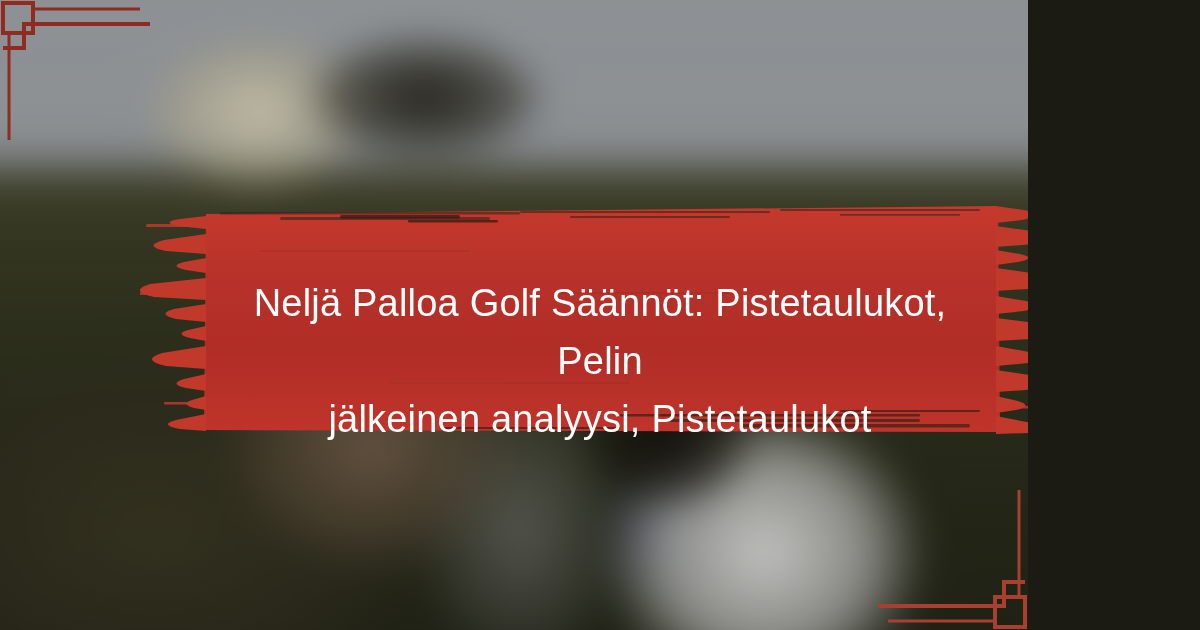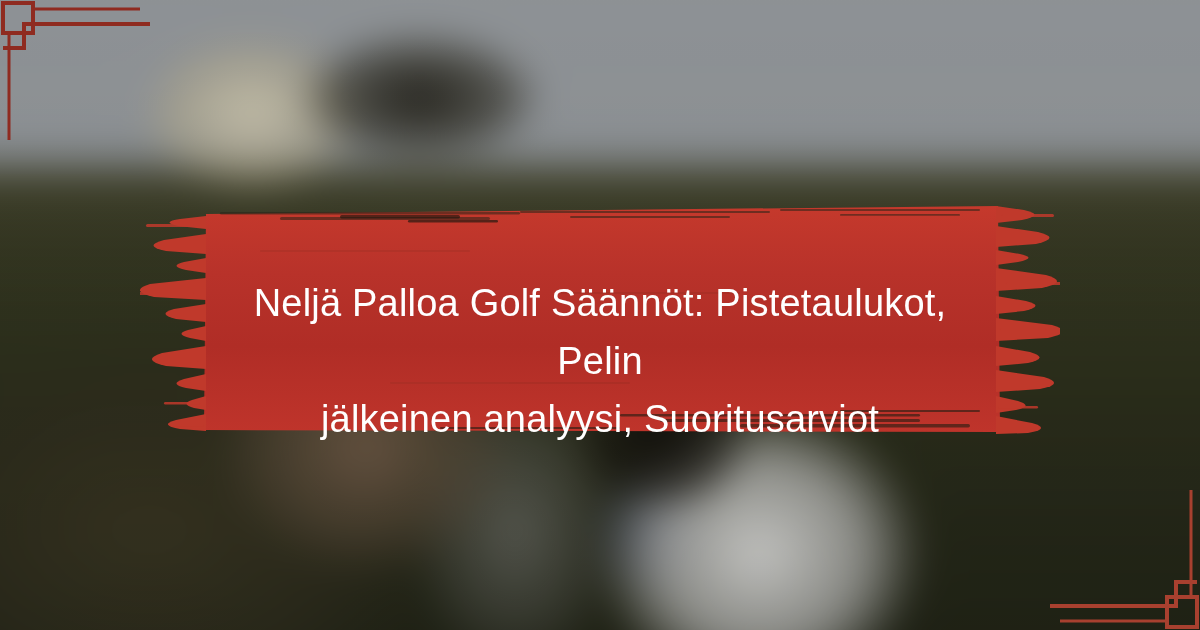--- a/index.html
+++ b/index.html
@@ -7,21 +7,21 @@
     margin: 0;
     padding: 0;
     background: #1b1b14;
   }
   body {
     font-family: "Liberation Sans", sans-serif;
   }
 
   #og-card {
     position: relative;
-    width: 1200px;
+    width: 1028px;
     height: 630px;
     overflow: hidden;
     background: #5d6168;
   }
 
   
   .bg-photo {
     position: absolute;
     inset: -40px;
     
@@ -236,16 +236,16 @@
         <rect x="700" y="214" width="140" height="2" rx="1"></rect>
       </g>
 
       <g fill="#8e2a20" opacity="0.25">
         <rect x="120" y="54" width="210" height="2" rx="1"></rect>
         <rect x="420" y="96" width="180" height="2" rx="1"></rect>
         <rect x="250" y="186" width="240" height="2" rx="1"></rect>
       </g>
     </svg>
 
-    <div class="banner-text"><span>Neljä Palloa Golf Säännöt: Pistetaulukot, Pelin</span><br><span>jälkeinen analyysi, Suoritusarviot</span></div>
+    <div class="banner-text"><span>Neljä Palloa Golf Säännöt: Pistetaulukot, Pelin</span><br><span>jälkeinen analyysi, Pistetaulukot</span></div>
   </div>
 
 </div>
 
 </body></html>

